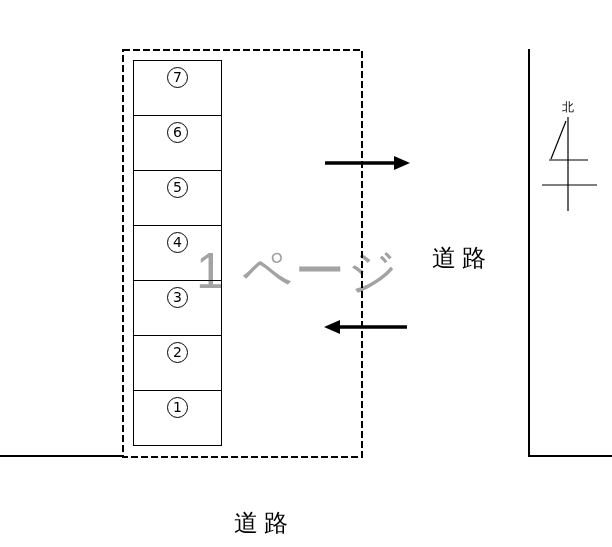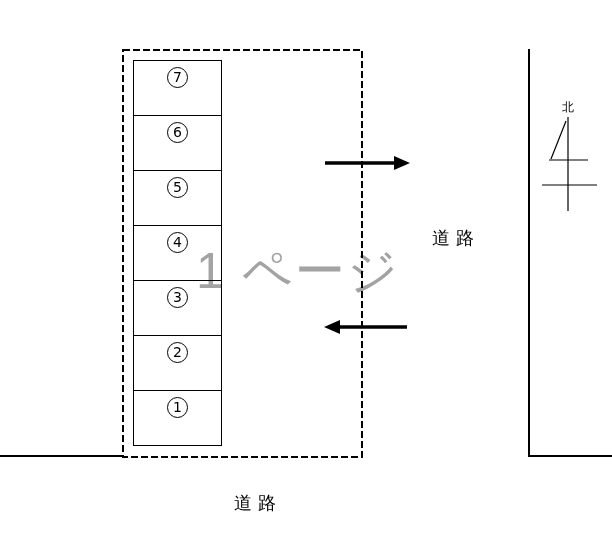--- a/index.html
+++ b/index.html
@@ -16,22 +16,22 @@
     position:absolute;top:6px;left:0;width:100%;
     text-align:center;font-size:18px;letter-spacing:1.5px;
     z-index:4;white-space:nowrap;
   }
   .watermark{
     position:absolute;left:196px;top:238px;
     font-size:50px;letter-spacing:2px;
     z-index:1;white-space:nowrap;
   }
   .road-label{
-    position:absolute;font-size:18px;letter-spacing:6px;
-    z-index:4;white-space:nowrap;
+    position:absolute;font-size:24px;letter-spacing:6px;
+    z-index:4;white-space:nowrap;margin-top:16px;
   }
   .road-label.right{left:432px;top:226px;}
   .road-label.bottom{left:234px;top:491px;}
   .north-label{
     position:absolute;left:555px;top:99px;width:26px;
     text-align:center;font-size:12px;z-index:4;
   }
   
   svg.lines{position:absolute;left:0;top:0;z-index:2;}
   

